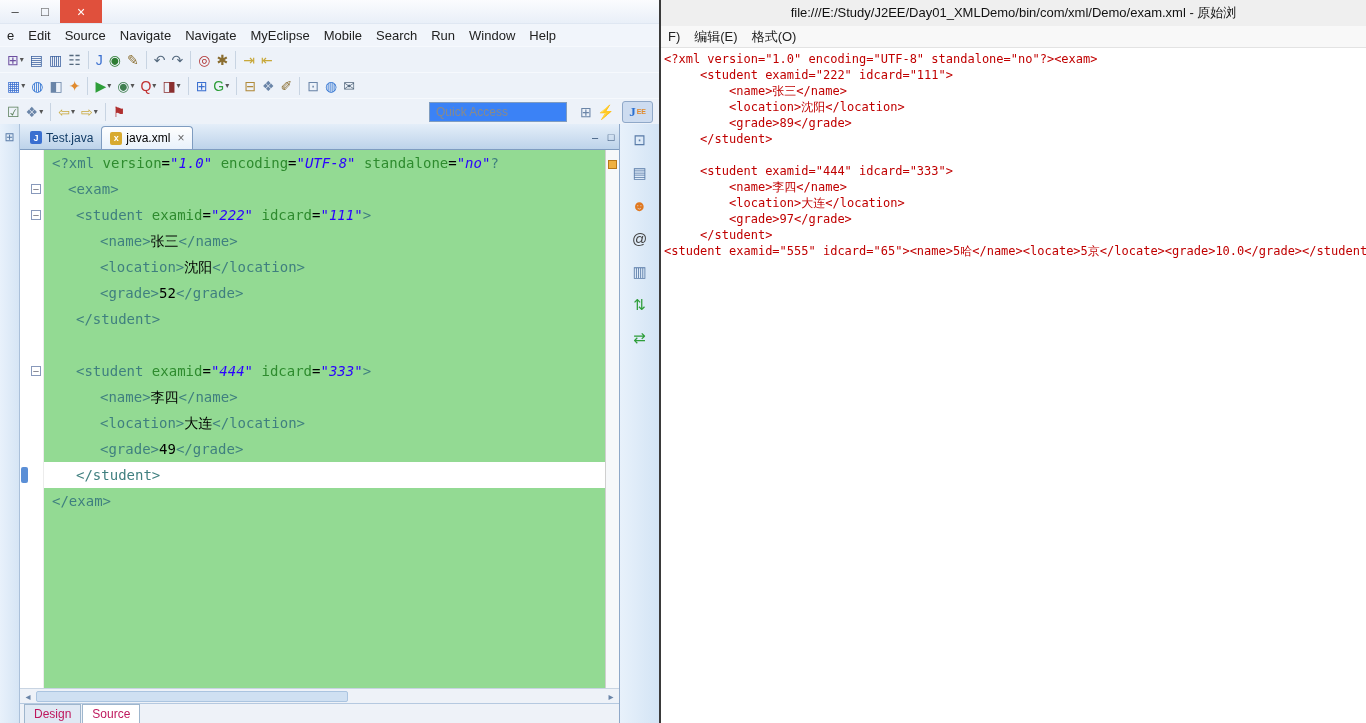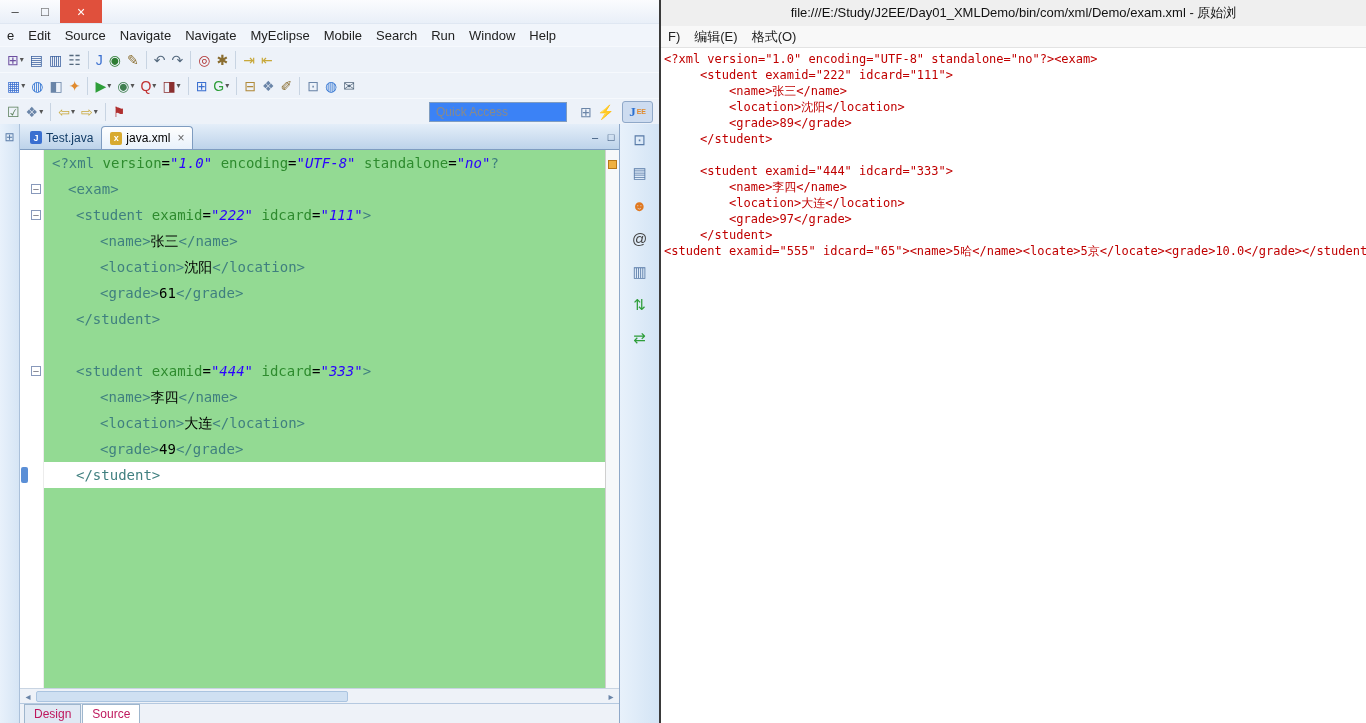--- a/index.html
+++ b/index.html
@@ -300,21 +300,21 @@
               <span class="line-text selected" style="padding-left: 56px;"><span class="s-tag">&lt;name&gt;</span><span class="s-text">张三</span><span class="s-tag">&lt;/name&gt;</span></span>
             </div>
             <div class="code-line">
               <span class="gut-marker"></span>
               <span class="gut-fold"></span>
               <span class="line-text selected" style="padding-left: 56px;"><span class="s-tag">&lt;location&gt;</span><span class="s-text">沈阳</span><span class="s-tag">&lt;/location&gt;</span></span>
             </div>
             <div class="code-line">
               <span class="gut-marker"></span>
               <span class="gut-fold"></span>
-              <span class="line-text selected" style="padding-left: 56px;"><span class="s-tag">&lt;grade&gt;</span><span class="s-text">61</span><span class="s-tag">&lt;/grade&gt;</span></span>
+              <span class="line-text selected" style="padding-left: 56px;"><span class="s-tag">&lt;grade&gt;</span><span class="s-text">52</span><span class="s-tag">&lt;/grade&gt;</span></span>
             </div>
             <div class="code-line">
               <span class="gut-marker"></span>
               <span class="gut-fold"></span>
               <span class="line-text selected" style="padding-left: 32px;"><span class="s-tag">&lt;/student&gt;</span></span>
             </div>
             <div class="code-line">
               <span class="gut-marker"></span>
               <span class="gut-fold"></span>
               <span class="line-text selected" style="padding-left: 8px;"></span>
@@ -340,20 +340,25 @@
               <span class="gut-marker"></span>
               <span class="gut-fold"></span>
               <span class="line-text selected" style="padding-left: 56px;"><span class="s-tag">&lt;grade&gt;</span><span class="s-text">49</span><span class="s-tag">&lt;/grade&gt;</span></span>
             </div>
             <div class="code-line">
               <span class="gut-marker">
                 <span class="blue-marker"></span>
               </span>
               <span class="gut-fold"></span>
               <span class="line-text current" style="padding-left: 32px;"><span class="s-tag">&lt;/student&gt;</span></span>
+            </div>
+            <div class="code-line">
+              <span class="gut-marker"></span>
+              <span class="gut-fold"></span>
+              <span class="line-text selected" style="padding-left: 8px;"><span class="s-tag">&lt;/exam&gt;</span></span>
             </div>
             <div class="code-line filler">
               <span class="gut-marker"></span>
               <span class="gut-fold"></span>
               <span class="line-text selected"></span>
             </div>
           </div>
         <div class="vruler">
           <span class="vmark"></span>
         </div>

